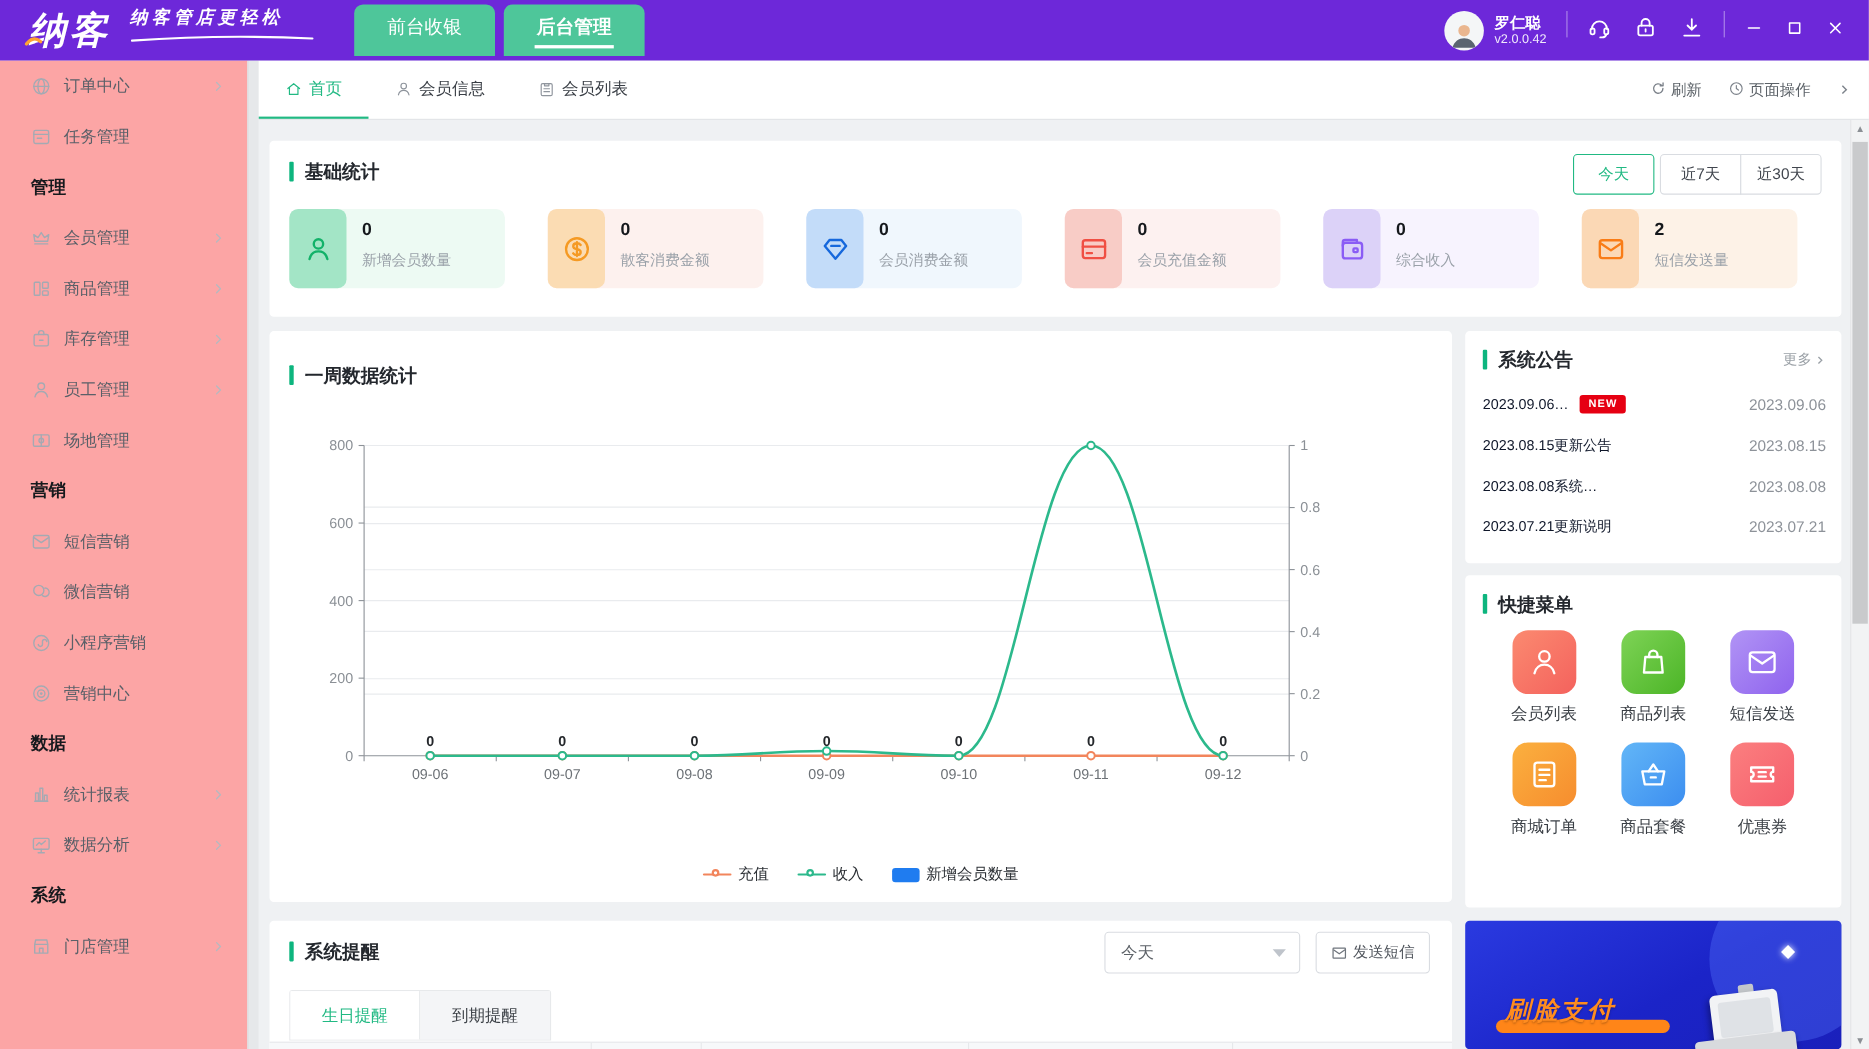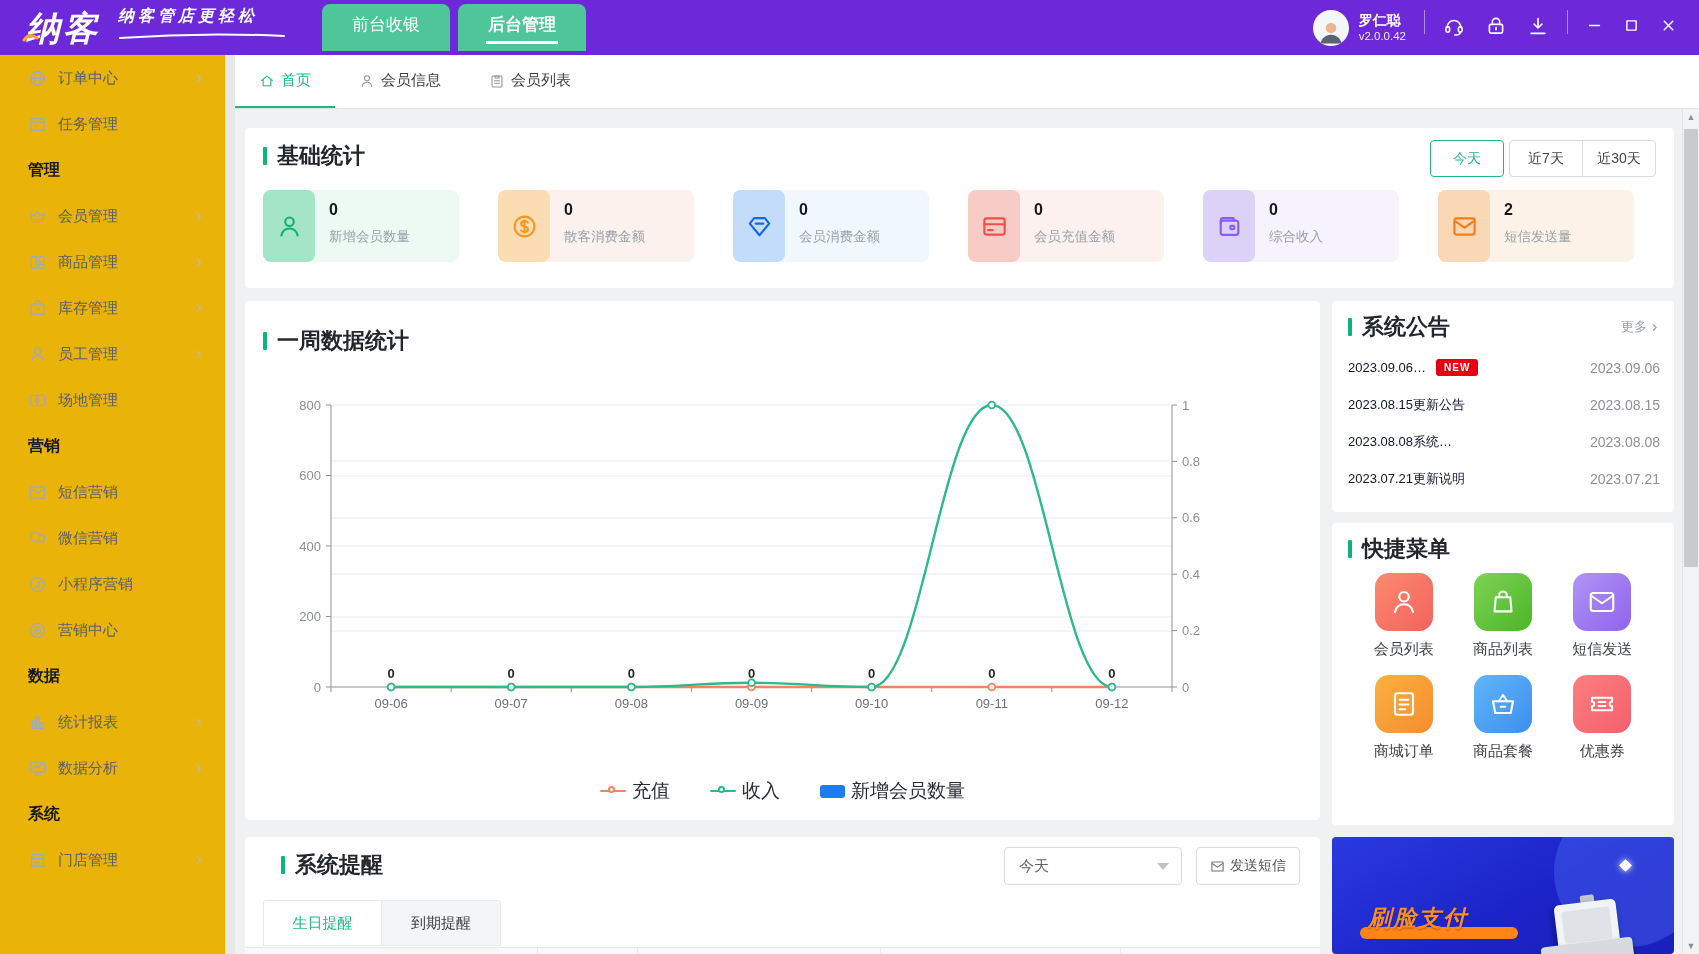--- a/index.html
+++ b/index.html
@@ -22,21 +22,21 @@
   .avatar { width:36px; height:36px; border-radius:50%; background:#f4f6f7; overflow:hidden; display:flex; align-items:flex-end; justify-content:center; }
   .user-meta { line-height:1.25; }
   .user-name { font-size:14px; font-weight:bold; }
   .user-version { font-size:11.5px; opacity:.9; }
   .tb-sep { width:1px; height:24px; background:rgba(255,255,255,.45); }
   .tb-ic { width:22px; height:22px; color:#fff; cursor:pointer; }
   .wc-ic { width:17px; height:17px; color:#fff; cursor:pointer; }
   #header-right .grp { display:flex; align-items:center; gap:20px; }
 
   
-  #sidebar { position:absolute; left:0; top:55px; width:225px; bottom:0; background:#eab308; z-index:20; }
+  #sidebar { position:absolute; left:0; top:55px; width:225px; bottom:0; background:#fca5a5; z-index:20; }
   .sb-item { height:46px; display:flex; align-items:center; padding:0 20px 0 28px; cursor:pointer; color:#5a6068; }
   .sb-item .ic { width:19px; height:19px; color:#a4aab3; }
   .sb-label { margin-left:11px; font-size:15px; }
   .sb-item .arrow { margin-left:auto; width:13px; height:13px; color:#b4b9c0; }
   .sb-sec { height:46px; display:flex; align-items:center; padding-left:28px; font-size:16px; font-weight:bold; color:#16191d; }
   #sidebar-gutter { position:absolute; left:225px; top:55px; width:10px; bottom:0; background:#e6e8ea; border-left:1px solid #dcdee0; z-index:21; }
 
   
   #content { position:absolute; left:235px; top:55px; right:0; bottom:0; background:#eff1f3; }
 
@@ -48,41 +48,41 @@
   .page-tab.active .ic { color:#21b983; }
   #tabbar-actions { margin-left:auto; display:flex; align-items:center; gap:24px; padding-right:16px; color:#5c6268; font-size:14px; }
   .tb-action { display:flex; align-items:center; gap:4px; cursor:pointer; }
   .tb-action .ic { width:15px; height:15px; color:#7d838b; }
   .tb-chev { width:13px; height:13px; color:#7d838b; cursor:pointer; }
 
   
   .panel { position:absolute; background:#fff; border-radius:4px; }
   .ptitle-row { display:flex; align-items:center; height:24px; }
   .pbar { width:4px; height:18px; background:#0db57e; border-radius:1px; margin-right:10px; }
-  .ptitle { font-size:22px; font-weight:bold; color:#23272d; }
+  .ptitle { font-size:17px; font-weight:bold; color:#23272d; }
 
   #panel-stats { left:10px; top:73px; width:1429px; height:160px; }
   #panel-stats .ptitle-row { position:absolute; left:18px; top:16px; }
   #ranges { position:absolute; right:18px; top:12px; display:flex; }
   .rbtn { width:74px; height:37px; border:1px solid #d9dce1; background:#fff; display:flex; align-items:center; justify-content:center; font-size:14px; color:#41464e; cursor:pointer; margin-left:-1px; }
   .rbtn:first-child { border-radius:4px; border-color:#21b983; color:#21b983; margin-right:6px; z-index:2; }
   .rbtn:nth-child(2) { border-radius:4px 0 0 4px; }
   .rbtn:last-child { border-radius:0 4px 4px 0; }
   #cards { position:absolute; left:18px; right:40px; top:62px; display:flex; justify-content:space-between; }
   .card { width:196px; height:72px; border-radius:8px; display:flex; }
   .tile { width:52px; height:72px; border-radius:8px; display:flex; align-items:center; justify-content:center; }
   .tile .ic { width:27px; height:27px; stroke-width:1.9; }
   .cinfo { padding:11px 0 0 14px; }
   .cval { font-size:16px; font-weight:bold; color:#15181c; }
   .clab { font-size:13.5px; color:#9aa1a9; margin-top:9px; white-space:nowrap; }
 
   #panel-chart { left:10px; top:246px; width:1075px; height:519px; }
   #panel-chart .ptitle-row { position:absolute; left:18px; top:28px; }
   #chart-box { position:absolute; left:14px; top:58px; }
-  #legend { position:absolute; left:0; right:0; bottom:16px; display:flex; justify-content:center; gap:40px; align-items:flex-start; font-size:19px; color:#2b2f34; }
+  #legend { position:absolute; left:0; right:0; bottom:16px; display:flex; justify-content:center; gap:26px; align-items:flex-start; font-size:14px; color:#2b2f34; }
   .lg-item { display:flex; align-items:center; gap:6px; cursor:pointer; }
   .lg-marker { position:relative; width:26px; height:12px; display:inline-block; }
   .lg-line { position:absolute; left:0; right:0; top:5px; height:2px; border-radius:1px; }
   .lg-circ { position:absolute; left:8px; top:1px; width:7px; height:7px; border:2px solid; border-radius:50%; background:#fff; }
   .lg-rect { width:25px; height:13px; border-radius:3px; display:inline-block; }
 
   #panel-ann { left:1097px; top:246px; width:342px; height:211px; }
   #panel-ann .ptitle-row { position:absolute; left:16px; top:14px; right:14px; }
   .more-link { margin-left:auto; display:flex; align-items:center; gap:2px; color:#9aa0a6; font-size:13px; cursor:pointer; }
   .more-link .ic { width:11px; height:11px; }
@@ -94,21 +94,21 @@
 
   #panel-quick { left:1097px; top:468px; width:342px; height:302px; }
   #panel-quick .ptitle-row { position:absolute; left:16px; top:14px; }
   #quick-grid { position:absolute; left:22px; right:22px; top:50px; display:grid; grid-template-columns:repeat(3,1fr); row-gap:16px; }
   .q-item { display:flex; flex-direction:column; align-items:center; cursor:pointer; }
   .q-tile { width:58px; height:58px; border-radius:14px; display:flex; align-items:center; justify-content:center; }
   .q-tile .ic { width:30px; height:30px; color:#fff; stroke-width:1.7; }
   .q-label { margin-top:9px; font-size:15px; color:#3a3f45; }
 
   #panel-remind { left:10px; top:782px; width:1075px; height:117px; border-radius:4px 4px 0 0; }
-  #panel-remind .ptitle-row { position:absolute; left:36px; top:16px; }
+  #panel-remind .ptitle-row { position:absolute; left:18px; top:16px; }
   #remind-controls { position:absolute; right:20px; top:10px; display:flex; gap:14px; }
   #remind-select { width:178px; height:38px; border:1px solid #d9dce1; border-radius:4px; background:#fff; display:flex; align-items:center; padding:0 12px 0 14px; font-size:15px; color:#5d6268; cursor:pointer; }
   .sel-caret { margin-left:auto; width:0; height:0; border-left:6px solid transparent; border-right:6px solid transparent; border-top:7px solid #bfc4cb; }
   #send-sms-btn { height:38px; border:1px solid #d9dce1; border-radius:4px; background:#fff; display:flex; align-items:center; gap:5px; padding:0 13px; font-size:14px; color:#50555c; cursor:pointer; }
   #send-sms-btn .ic { width:15px; height:15px; color:#6f757d; }
   #remind-tabs { position:absolute; left:18px; top:63px; display:flex; background:#f4f5f7; border:1px solid #e7e9eb; border-radius:3px 3px 0 0; }
   .r-tab { width:118px; height:44px; display:flex; align-items:center; justify-content:center; font-size:15px; color:#3c4147; cursor:pointer; background:#f4f5f7; }
   .r-tab.active { background:#fff; color:#21b983; border-right:1px solid #e7e9eb; }
   #table-strip { position:absolute; left:0; right:0; bottom:0; height:7px; background:#f7f8fa; border-top:1px solid #e6e8eb; }
   #table-strip i { position:absolute; top:0; bottom:0; width:1px; background:#e6e8eb; }
@@ -357,20 +357,39 @@
           <span>会员信息</span>
         </div>
         <div class="page-tab ">
           <svg viewBox="0 0 24 24" class="ic " fill="none" stroke="currentColor" stroke-width="1.6" stroke-linecap="round" stroke-linejoin="round">
             <rect x="4.5" y="4.5" width="15" height="16.5" rx="2"></rect>
             <path d="M9 4.5h6v3H9zM8.2 11.5h7.6M8.2 15.5h7.6"></path>
           </svg>
           <span>会员列表</span>
         </div>
       </div>
+    <div id="tabbar-actions">
+      <div class="tb-action">
+        <span id="refresh-ic"><svg viewBox="0 0 24 24" class="ic " fill="none" stroke="currentColor" stroke-width="2" stroke-linecap="round" stroke-linejoin="round">
+              <path d="M18.8 12a6.8 6.8 0 11-2-4.8"></path>
+              <path d="M19 3.8v4.2h-4.2"></path>
+            </svg></span>
+        <span>刷新</span>
+      </div>
+      <div class="tb-action">
+        <span id="pageops-ic"><svg viewBox="0 0 24 24" class="ic " fill="none" stroke="currentColor" stroke-width="1.7" stroke-linecap="round" stroke-linejoin="round">
+              <circle cx="12" cy="12" r="8.4"></circle>
+              <path d="M12 7.6V12l3 2.2"></path>
+            </svg></span>
+        <span>页面操作</span>
+      </div>
+      <svg class="tb-chev" viewBox="0 0 24 24" fill="none" stroke="currentColor" stroke-width="2.4">
+          <path d="M9 5.4l6.6 6.6L9 18.6"></path>
+        </svg>
+    </div>
   </div>
 
   <div class="panel" id="panel-stats">
     <div class="ptitle-row">
       <div class="pbar"></div>
       <div class="ptitle">基础统计</div>
     </div>
     <div id="ranges">
         <div class="rbtn active">
           <span>今天</span>

